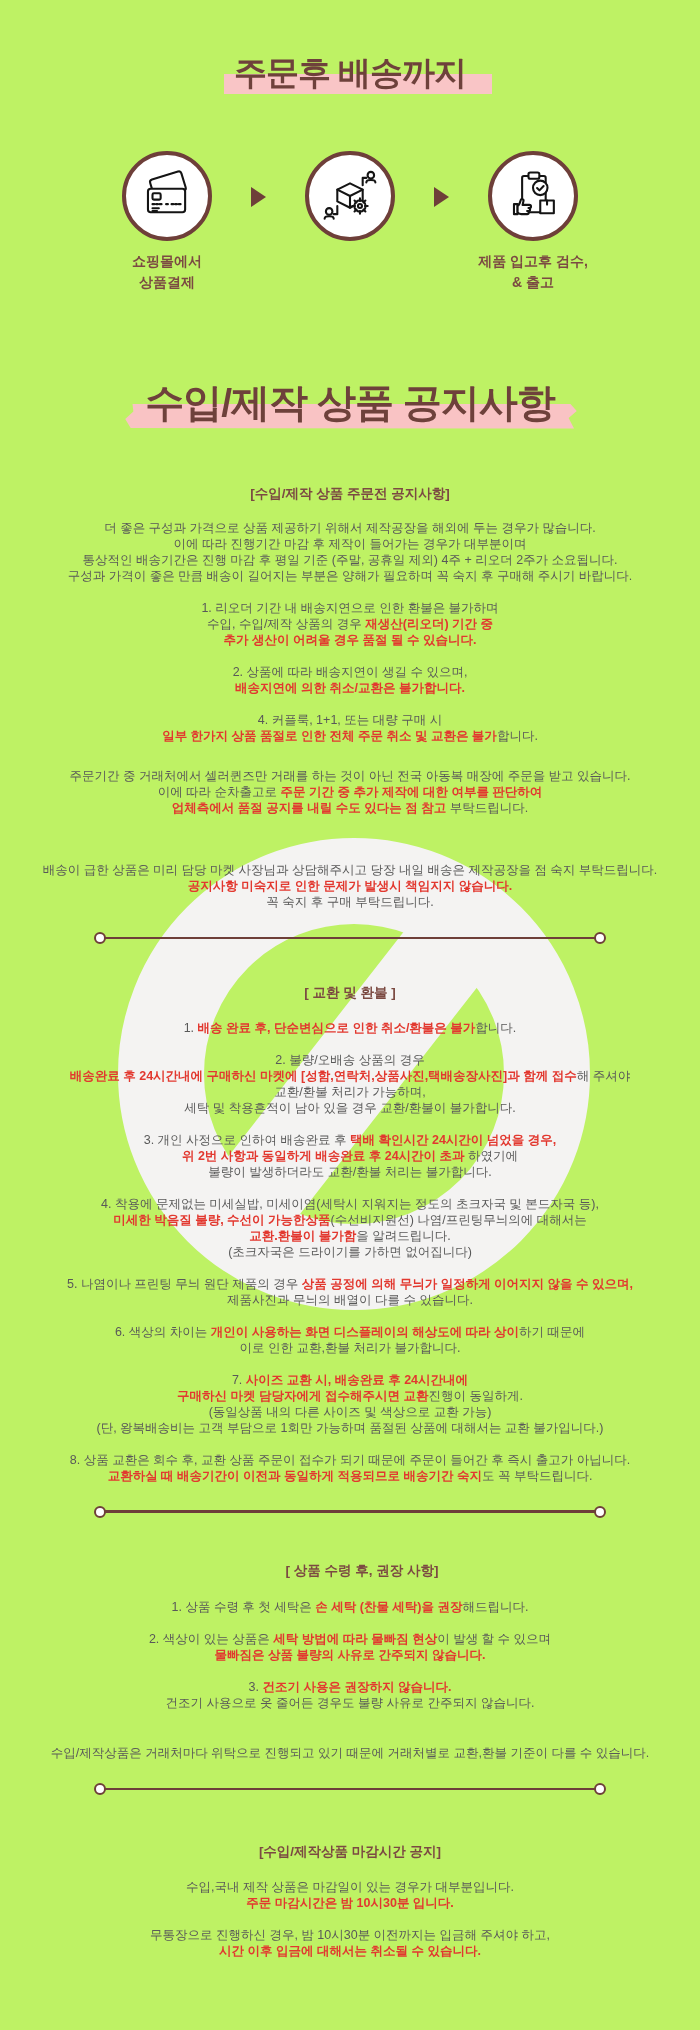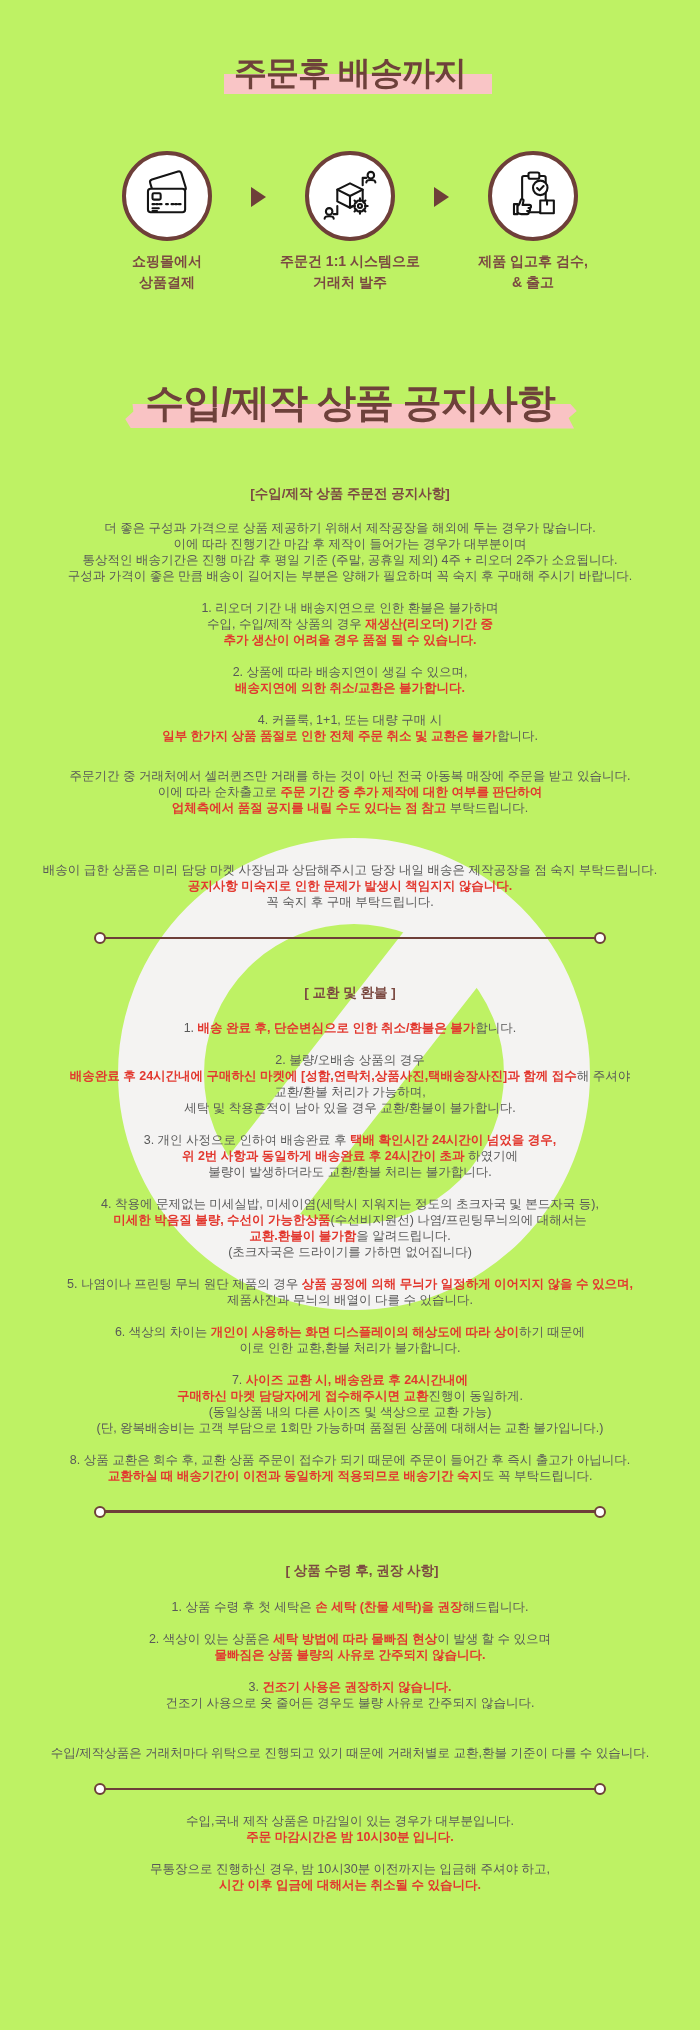--- a/index.html
+++ b/index.html
@@ -99,21 +99,20 @@
               <circle class="icf" cx="55" cy="9" r="3.6"></circle>
               <path d="M50 17c0-3.6 10-3.6 10 0"></path>
               <circle class="icf" cx="9" cy="49" r="3.6"></circle>
               <path d="M4 57c0-3.6 10-3.6 10 0"></path>
               <circle class="icf" cx="43" cy="43" r="6.2"></circle>
               <circle cx="43" cy="43" r="2.2"></circle>
               <path d="M43 34.5v3 M43 48.5v3 M34.5 43h3 M48.5 43h3 M37 37l2.1 2.1 M49 49l-2.1-2.1 M49 37l-2.1 2.1 M37 49l2.1-2.1"></path>
             </g>
           </svg>
         </div>
-        <div class="slabel"><span>주문건 1:1 시스템으로</span><br><span>거래처 발주</span></div>
       </div>
 
       <div class="arrow"></div>
 
       <div class="step">
         <div class="circle">
           <svg viewBox="0 0 64 64">
             <g class="ic icf">
               <rect x="20" y="10" width="26" height="40" rx="2"></rect>
               <rect x="27" y="6" width="12" height="7" rx="2"></rect>
@@ -181,19 +180,20 @@
     </section>
 
     <div class="divider mt32">
       <span class="ring"></span>
         <span class="line"></span>
         <span class="ring"></span>
     </div>
 
     
     <section>
+      <h3 class="bh mt48">[수입/제작상품 마감시간 공지]</h3>
       <p class="para mt18"><span>수입,국내 제작 상품은 마감일이 있는 경우가 대부분입니다.</span><br><span class="red">주문 마감시간은 밤 10시30분 입니다.</span></p>
       <p class="para"><span>무통장으로 진행하신 경우, 밤 10시30분 이전까지는 입금해 주셔야 하고,</span><br><span class="red">시간 이후 입금에 대해서는 취소될 수 있습니다.</span></p>
 
     </section>
 
   </div>
 </div>
 
 </body></html>

